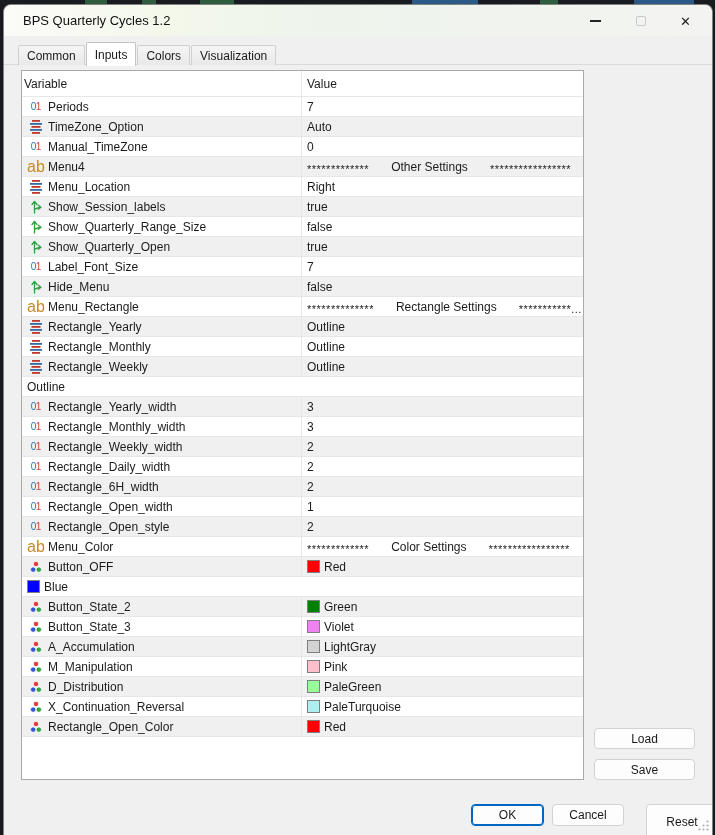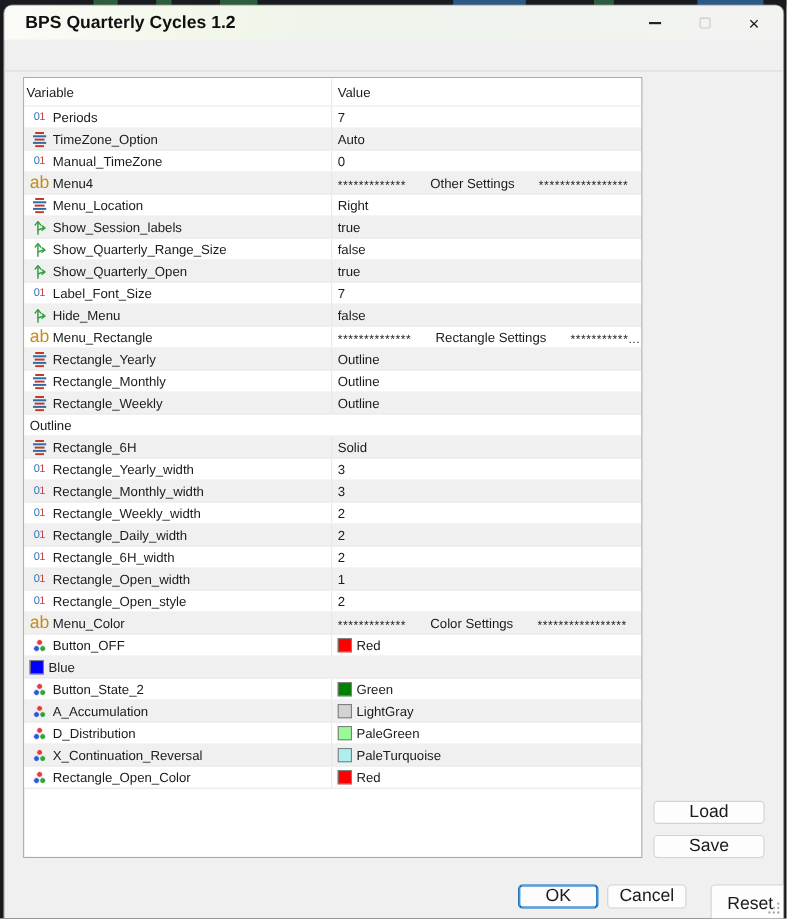--- a/index.html
+++ b/index.html
@@ -17,21 +17,21 @@
 
   .window {
     position:absolute; left:3px; top:4px; width:710px; height:831px;
     background:#f0f0f0; border-radius:8px 8px 0 0; overflow:hidden;
     border:1px solid rgba(40,40,40,.55); border-bottom:none;
   }
   .titlebar {
     height:31px; display:flex; align-items:center; padding-left:19px;
     background:linear-gradient(90deg,#fbfbf8 0%,#f4f8eb 22%,#eef4ec 45%,#f0f3ee 68%,#f3f4f1 100%);
   }
-  .title { font-size:16px; color:#111;font-weight:bold; }
+  .title { font-size:13px; color:#111; }
   .win-controls { position:absolute; top:1px; right:4px; height:30px; display:flex; }
   .ctl { width:45px; height:30px; display:flex; align-items:center; justify-content:center; }
   .min-glyph { width:11px; height:1.4px; background:#222; }
   .max-glyph { width:10px; height:10px; border:1.2px solid #c9c9c9; border-radius:2px; }
   .close-glyph { font-size:13px; color:#222; line-height:1; }
 
   .tabbar { display:flex; align-items:flex-end; padding-left:14px; height:25px; margin-top:4px; position:relative; z-index:2; }
   .tab {
     font-size:12px; height:20px; line-height:14px; padding:3px 8px;
     background:linear-gradient(#f5f5f5,#e9e9e9);
@@ -57,21 +57,21 @@
   .row .cell-var { padding-left:5px; }
   .icon { width:18px; display:inline-flex; justify-content:center; align-items:center; margin-right:3px; flex:none; }
   .d0 { color:#3272b8; font-size:10px; letter-spacing:-.5px; }
   .d1 { color:#cb3d3d; font-size:10px; }
   .ab { color:#c78c1e; font-size:16px; }
   .swatch { width:13px; height:13px; border:1px solid #7f7f7f; margin-right:4px; flex:none; }
   .sep { display:flex; gap:22px; align-items:center; }
   .stars { position:relative; top:2px; font-size:11px; letter-spacing:.5px; }
 
   .btn {
-    position:absolute; font-family:"Liberation Sans",sans-serif; font-size:16px; color:#1a1a1a;
+    position:absolute; font-family:"Liberation Sans",sans-serif; font-size:12px; color:#1a1a1a;
     background:#fdfdfd; border:1px solid #d2d2d2; border-radius:4px; padding:0; cursor:default;
   }
   #btn-load  { left:590px; top:723px; width:101px; height:21px; }
   #btn-save  { left:590px; top:754px; width:101px; height:21px; }
   #btn-ok    { left:467px; top:799px; width:73px; height:22px; border-color:#0067c0; box-shadow:inset 0 0 0 1px #0067c0; }
   #btn-cancel{ left:548px; top:799px; width:72px; height:22px; }
   #btn-reset { left:642px; top:799px; width:72px; height:36px; }
 
   .grip { position:absolute; right:2px; bottom:3px; }
 </style>
@@ -97,20 +97,26 @@
       </div>
       <div class="ctl">
         <span class="max-glyph"></span>
       </div>
       <div class="ctl">
         <span class="close-glyph">✕</span>
       </div>
     </div>
   </div>
 
+  <div class="tabbar">
+    <div class="tab">Common</div>
+    <div class="tab active">Inputs</div>
+    <div class="tab">Colors</div>
+    <div class="tab">Visualization</div>
+  </div>
   <div class="tabline"></div>
 
   <div class="panel">
     <div class="thead">
       <div class="cell-var">Variable</div>
       <div class="cell-val">Value</div>
     </div>
     <div class="rows" id="rows">
   <div class="row">
     <div class="cell-var">
@@ -340,37 +346,20 @@
             <span>Outline</span>
           </div>
   </div>
 
   <div class="row">
     <div class="cell-val">
             <span>Outline</span>
           </div>
   </div>
 
-  <div class="row">
-    <div class="cell-var">
-      <span class="icon">
-              <svg width="14" height="15" viewBox="0 0 14 15">
-                <rect x="3" y="1" width="8" height="1.8" fill="#c0392b"></rect>
-                <rect x="1" y="4" width="12" height="1.8" fill="#2e6da4"></rect>
-                <rect x="2.5" y="7" width="9" height="1.8" fill="#c0392b"></rect>
-                <rect x="1" y="10" width="12" height="1.8" fill="#2e6da4"></rect>
-                <rect x="3" y="13" width="8" height="1.8" fill="#c0392b"></rect>
-              </svg>
-            </span>
-      <span class="var-label">Rectangle_6H</span>
-    </div>
-    <div class="cell-val">
-            <span>Solid</span>
-          </div>
-  </div>
 
   <div class="row">
     <div class="cell-var">
       <span class="icon">
               <span class="d0">0</span>
               <span class="d1">1</span>
             </span>
       <span class="var-label">Rectangle_Yearly_width</span>
     </div>
     <div class="cell-val">
@@ -506,38 +495,70 @@
               </svg>
             </span>
       <span class="var-label">Button_State_2</span>
     </div>
     <div class="cell-val">
             <span class="swatch" style="background: rgb(0, 128, 0);"></span>
             <span>Green</span>
           </div>
   </div>
 
+  <div class="row">
+    <div class="cell-var">
+      <span class="icon">
+              <svg width="14" height="14" viewBox="0 0 14 14">
+                <circle cx="7" cy="4" r="2.7" fill="#e23d3d" stroke="#ffffff" stroke-width="0.8"></circle>
+                <circle cx="4.2" cy="9.6" r="2.7" fill="#3356d6" stroke="#ffffff" stroke-width="0.8"></circle>
+                <circle cx="9.8" cy="9.6" r="2.7" fill="#2fa43a" stroke="#ffffff" stroke-width="0.8"></circle>
+              </svg>
+            </span>
+      <span class="var-label">Button_State_3</span>
+    </div>
+    <div class="cell-val">
+            <span class="swatch" style="background: rgb(238, 130, 238);"></span>
+            <span>Violet</span>
+          </div>
+  </div>
 
   <div class="row">
     <div class="cell-var">
       <span class="icon">
               <svg width="14" height="14" viewBox="0 0 14 14">
                 <circle cx="7" cy="4" r="2.7" fill="#e23d3d" stroke="#ffffff" stroke-width="0.8"></circle>
                 <circle cx="4.2" cy="9.6" r="2.7" fill="#3356d6" stroke="#ffffff" stroke-width="0.8"></circle>
                 <circle cx="9.8" cy="9.6" r="2.7" fill="#2fa43a" stroke="#ffffff" stroke-width="0.8"></circle>
               </svg>
             </span>
       <span class="var-label">A_Accumulation</span>
     </div>
     <div class="cell-val">
             <span class="swatch" style="background: rgb(211, 211, 211);"></span>
             <span>LightGray</span>
           </div>
   </div>
 
+  <div class="row">
+    <div class="cell-var">
+      <span class="icon">
+              <svg width="14" height="14" viewBox="0 0 14 14">
+                <circle cx="7" cy="4" r="2.7" fill="#e23d3d" stroke="#ffffff" stroke-width="0.8"></circle>
+                <circle cx="4.2" cy="9.6" r="2.7" fill="#3356d6" stroke="#ffffff" stroke-width="0.8"></circle>
+                <circle cx="9.8" cy="9.6" r="2.7" fill="#2fa43a" stroke="#ffffff" stroke-width="0.8"></circle>
+              </svg>
+            </span>
+      <span class="var-label">M_Manipulation</span>
+    </div>
+    <div class="cell-val">
+            <span class="swatch" style="background: rgb(255, 192, 203);"></span>
+            <span>Pink</span>
+          </div>
+  </div>
 
   <div class="row">
     <div class="cell-var">
       <span class="icon">
               <svg width="14" height="14" viewBox="0 0 14 14">
                 <circle cx="7" cy="4" r="2.7" fill="#e23d3d" stroke="#ffffff" stroke-width="0.8"></circle>
                 <circle cx="4.2" cy="9.6" r="2.7" fill="#3356d6" stroke="#ffffff" stroke-width="0.8"></circle>
                 <circle cx="9.8" cy="9.6" r="2.7" fill="#2fa43a" stroke="#ffffff" stroke-width="0.8"></circle>
               </svg>
             </span>

